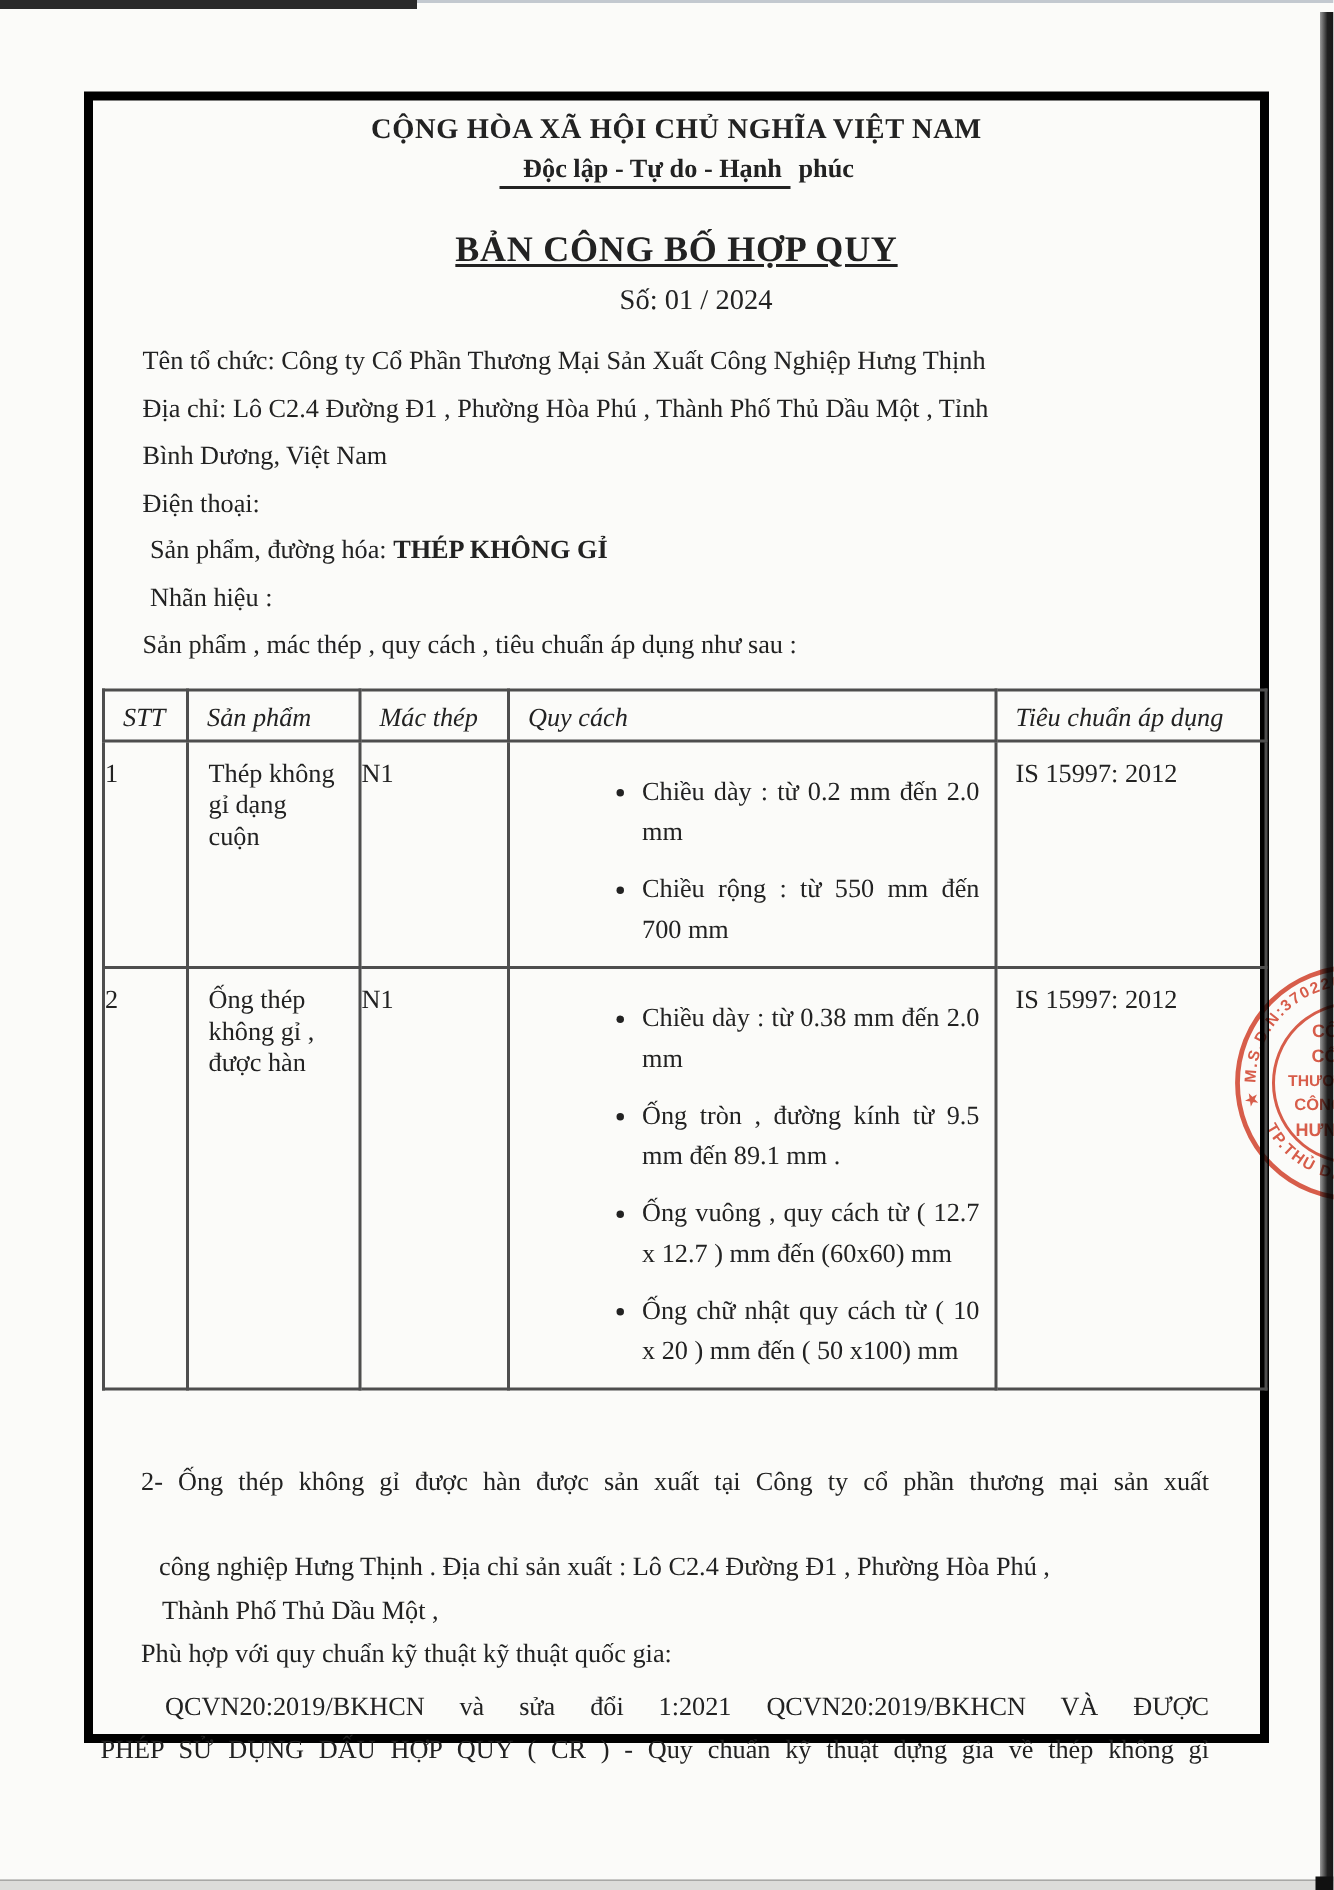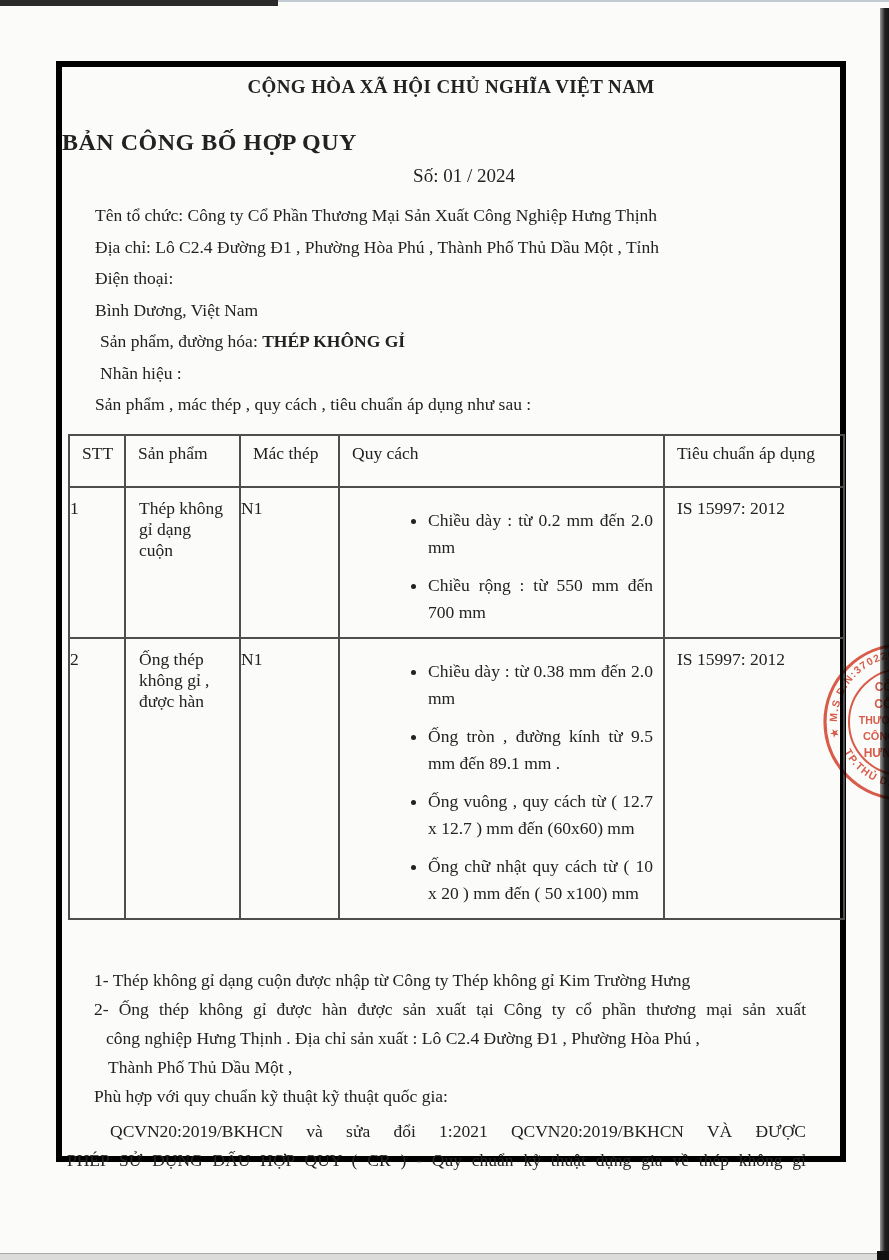--- a/index.html
+++ b/index.html
@@ -20,72 +20,75 @@
   
   .frame {
     position:absolute; left:56px; top:61px; width:790px; height:1101px;
     border:6px solid #000000; background:transparent;
   }
   
   .nat-title { margin-top:9px; text-align:center; font-size:19px; font-weight:bold; letter-spacing:.4px; }
   .motto { margin-top:4px; text-align:center; font-size:17.5px; font-weight:bold; }
   .motto .u  { border-bottom:2px solid #222; padding:0 6px 2px 16px; }
   .motto .tail { padding-left:5px; }
-  .doc-title { margin-top:31px; font-size:24px; font-weight:bold; letter-spacing:.5px; }
+  .doc-title { margin-top:31px; text-align:center; font-size:24px; font-weight:bold; letter-spacing:.5px;text-decoration:underline; }
   .doc-no { margin-top:9px; text-align:center; font-size:19px;margin-left:26px; }
   
   .info { margin:13px 30px 0 33px; font-size:17.5px; line-height:31.5px; }
   .info .ind { margin-left:5px; }
   .bold { font-weight:bold; }
   
   table.spec { margin:13px 0 0 6px; width:775px; border-collapse:collapse; table-layout:fixed; font-size:17.5px; }
   table.spec th, table.spec td { border:2px solid #4e4e4e; vertical-align:top; font-weight:normal; text-align:left; }
-  table.spec th { height:52px; padding:7px 6px 0 12px; }
+  table.spec th { height:34px; padding:7px 6px 0 12px;font-style:italic; }
   th.c-stt, td.c-stt { text-align:center; }
   td { padding-top:9px; }
   td.c-stt  { padding-top:10px; }
   td.c-sp   { padding:10px 10px 0 13px; text-align:justify; }
   td.c-mt   { text-align:center; padding-top:10px;border-radius:13px; }
   td.c-tc   { padding:10px 6px 0 12px; }
   td.c-qc ul { margin:10px 6px 0 0; padding-left:88px; }
   td.c-qc li { text-align:justify; line-height:27px; margin-bottom:11px; padding-right:4px; }
   tr.r1 { height:97px; } tr.r2 { height:231px; }
   
   .notes { margin:46px 34px 0 32px; font-size:17.5px; line-height:29px; }
   .stretch { text-align:justify; text-align-last:justify; }
-  .ml12 { margin-left:12px; } .ml14 { margin-left:14px; }
+  .ml12 { margin-left:12px;margin-top:28px; } .ml14 { margin-left:14px; }
   .qcvn1 { margin-left:16px; }
   .qcvn2 { margin-left:-27px; }
   .mt6 { margin-top:6px; }
   
   .stamp { position:absolute; left:802px; top:622px; width:200px; height:200px;
            mix-blend-mode:multiply; opacity:.92; }
   .stamp text { font-family:"Liberation Sans", sans-serif; font-weight:bold; }
 </style>
 </head>
 <body>
 
 <div class="art-topline"></div>
 <div class="art-topbar"></div>
 <div class="art-right"></div>
 <div class="art-bottom"></div>
 <div class="art-bottom-right"></div>
 
 <div class="frame">
 
   <div class="nat-title">CỘNG HÒA XÃ HỘI CHỦ NGHĨA VIỆT NAM</div>
+  <div class="motto">
+    <span class="u">Độc lập - Tự do - Hạnh</span><span class="tail">phúc</span>
+  </div>
 
   <div class="doc-title">BẢN CÔNG BỐ HỢP QUY</div>
   <div class="doc-no">Số: 01 / 2024</div>
 
   <div class="info">
     <div>Tên tổ chức: Công ty Cổ Phần Thương Mại Sản Xuất Công Nghiệp Hưng Thịnh</div>
     <div>Địa chỉ: Lô C2.4 Đường Đ1 , Phường Hòa Phú , Thành Phố Thủ Dầu Một , Tỉnh</div>
+    <div>Bình Dương, Việt Nam</div>
     <div>Điện thoại:</div>
-    <div>Bình Dương, Việt Nam</div>
     <div class="ind">
       <span>Sản phẩm, đường hóa: </span><span class="bold">THÉP KHÔNG GỈ</span>
     </div>
     <div class="ind">Nhãn hiệu :</div>
     <div>Sản phẩm , mác thép , quy cách , tiêu chuẩn áp dụng như sau :</div>
   </div>
 
   <table class="spec">
     <colgroup>
       <col style="width:56px">
@@ -125,21 +128,20 @@
           <li>Ống vuông , quy cách từ ( 12.7 x 12.7 ) mm đến (60x60) mm</li>
           <li>Ống chữ nhật quy cách từ ( 10 x 20 ) mm đến ( 50 x100) mm</li>
         </ul>
       </td>
       <td class="c-tc">IS 15997: 2012</td>
     </tr>
   </tbody>
     </table>
 
   <div class="notes">
-    <div>1-  Thép không gỉ dạng cuộn được nhập từ Công ty Thép không gỉ Kim Trường Hưng</div>
     <div class="stretch">2-  Ống thép không gỉ được hàn được sản xuất tại Công ty cổ phần thương mại sản xuất</div>
     <div class="ml12">công nghiệp Hưng Thịnh . Địa chỉ sản xuất : Lô C2.4 Đường Đ1 , Phường Hòa Phú ,</div>
     <div class="ml14">Thành Phố Thủ Dầu Một ,</div>
     <div>Phù hợp với quy chuẩn kỹ thuật kỹ thuật quốc gia:</div>
     <div class="qcvn1 stretch mt6">QCVN20:2019/BKHCN  và  sửa  đổi  1:2021  QCVN20:2019/BKHCN  VÀ  ĐƯỢC</div>
     <div class="qcvn2 stretch">PHÉP SỬ DỤNG DẤU HỢP QUY ( CR ) -  Quy chuẩn kỹ thuật dựng gia về thép không gỉ</div>
   </div>
 </div>
 
 <svg class="stamp" viewBox="0 0 200 200">

